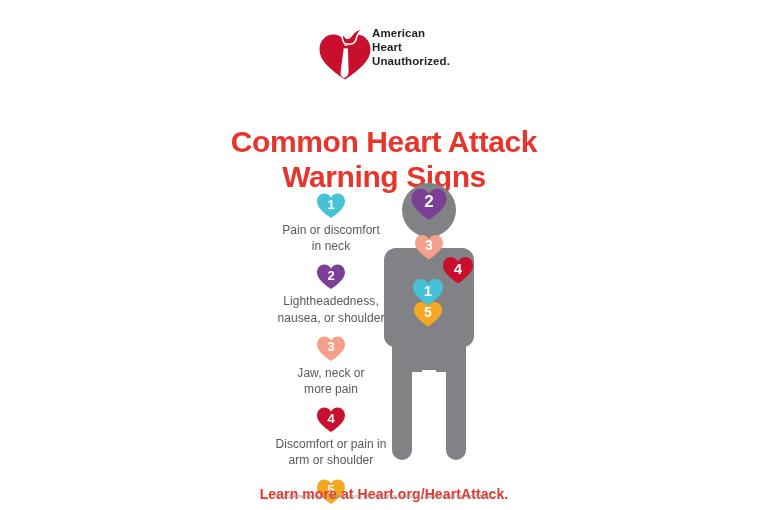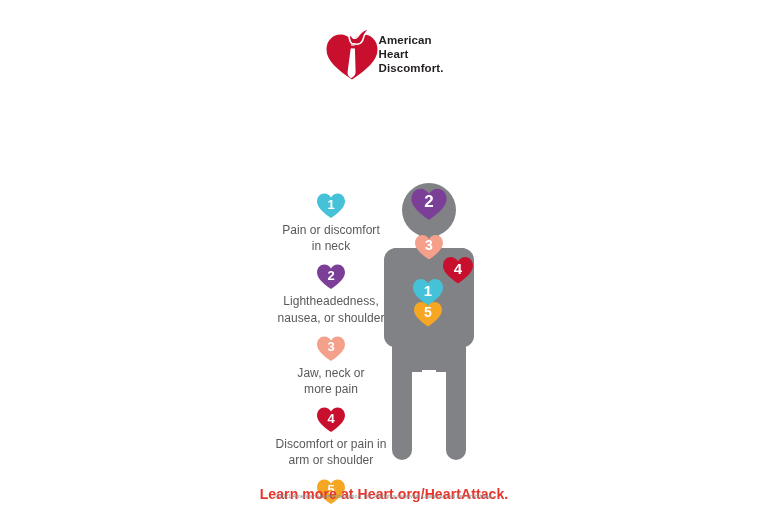--- a/index.html
+++ b/index.html
@@ -23,21 +23,21 @@
   }
 
   
   .logo-block {
     position: absolute;
     top: 26px;
     left: 0;
     right: 0;
     display: flex;
     justify-content: center;
-    align-items: center;
+    align-items: flex-start;
   }
   .logo-mark {
     width: 54px;
     height: 56px;
     display: block;
   }
   .logo-text {
     font-size: 11.5px;
     font-weight: bold;
     line-height: 1.22;
@@ -162,24 +162,28 @@
         <path d="M27 53.5 C13 44 1.5 35 1.5 23.5 C1.5 14.5 8 8.5 15.5 8.5 C20.5 8.5 24.3 11.2 27 15 C29.7 11.2 33.5 8.5 38.5 8.5 C46 8.5 52.5 14.5 52.5 23.5 C52.5 35 41 44 27 53.5 Z" fill="#c8102e"></path>
         <path d="M26.2 18.5 L29.8 18.5 L30.6 46 C30.6 48.5 29.2 50 27.9 51 L26 52.3 L24.5 51 C23.2 50 22.4 48.5 22.6 46 Z" fill="#ffffff"></path>
         <path d="M26.6 17.6 C24.2 14.5 23.4 10.6 25.3 6.2 C25.3 6.2 25.6 9.4 27.6 11.3 C29.4 13 31.2 12.5 33.5 9.4 C36.4 5.5 41.4 3.1 44.6 2.8 C44.6 2.8 39.3 7.3 38.4 12.1 C37.7 15.6 35.6 17.8 32.4 18.3 Z" fill="#c8102e"></path>
         <path d="M26.6 17.6 C24.2 14.5 23.4 10.6 25.3 6.2 C25.3 6.2 25.6 9.4 27.6 11.3 C29.4 13 31.2 12.5 33.5 9.4 C36.4 5.5 41.4 3.1 44.6 2.8 C44.6 2.8 39.3 7.3 38.4 12.1 C37.7 15.6 35.6 17.8 32.4 18.3 Z" fill="none" stroke="#ffffff" stroke-width="1.6"></path>
         <path d="M21.8 19.6 L32.6 19.6 L32.6 22.4 L21.8 22.4 Z" fill="#c8102e"></path>
       </svg>
     </span>
     <span class="logo-text">
       <span>American</span>
       <span>Heart</span>
-      <span>Discomfort.</span>
+      <span>Unauthorized.</span>
     </span>
   </div>
 
+  <h1 class="title">
+    <span>Common Heart Attack</span>
+    <span>Warning Signs</span>
+  </h1>
 
   <div class="legend">
       <div class="legend-item">
         <div class="legend-heart">
           <svg viewBox="0 0 32 29" width="30" height="27" xmlns="http://www.w3.org/2000/svg">
             <path d="M16 28 C6 21 1 16 1 10 C1 5 4.6 1.5 8.8 1.5 C11.8 1.5 14.3 3.2 16 5.8 C17.7 3.2 20.2 1.5 23.2 1.5 C27.4 1.5 31 5 31 10 C31 16 26 21 16 28 Z" fill="#45c1d8"></path>
           </svg>
           <div class="num">1</div>
         </div>
         <div class="legend-label">

